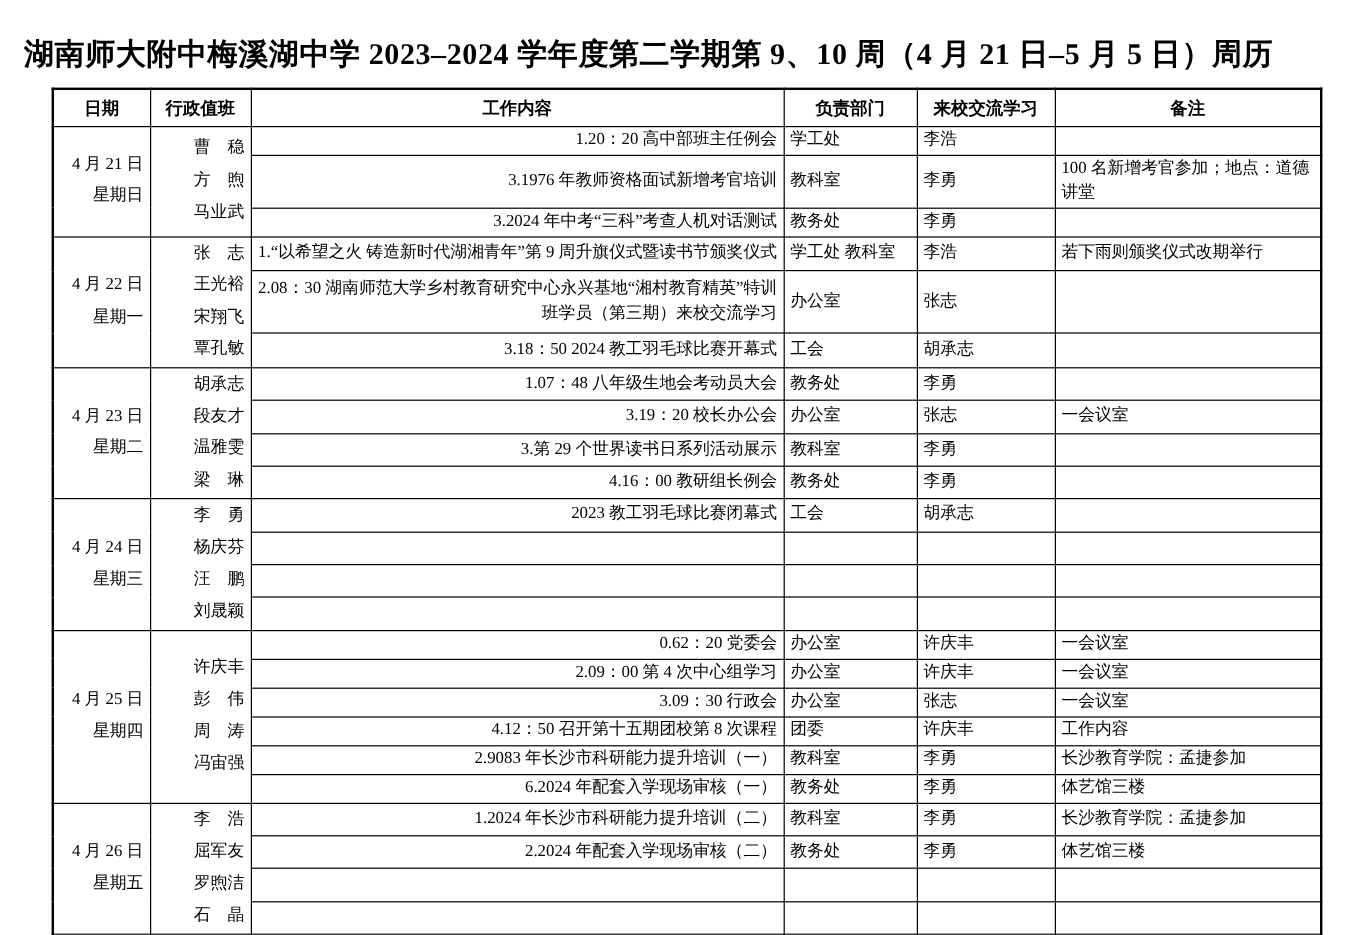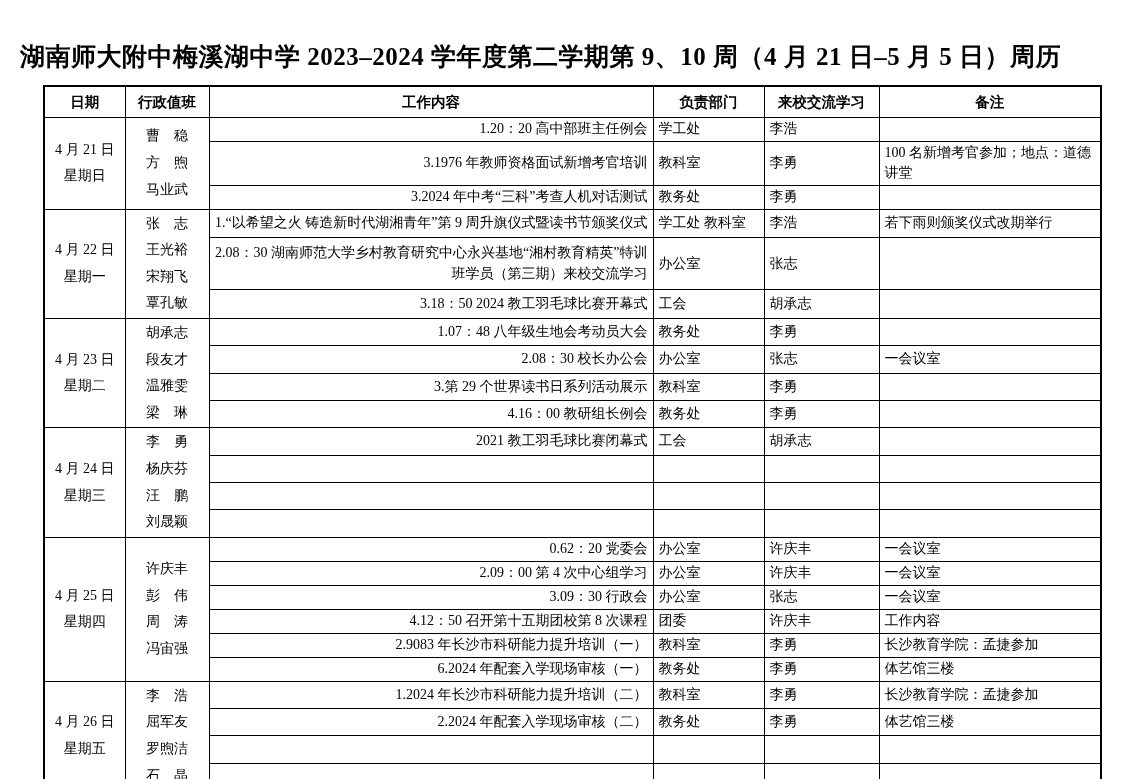--- a/index.html
+++ b/index.html
@@ -11,21 +11,21 @@
     width: 1123px;
     height: 779px;
     overflow: hidden;
     font-family: "Liberation Serif", "DejaVu Serif", serif;
     color: #000;
   }
   .page {
     width: 906px;
     height: 779px;
     box-sizing: border-box;
-    padding-top: 40px;
+    padding-top: 28px;
   }
   .doc-title {
     text-align: center;
     font-weight: bold;
     font-size: 25px;
     letter-spacing: 0.5px;
     margin: 0 20px 12px 20px;
     white-space: nowrap;
   }
   table.schedule {
@@ -51,21 +51,21 @@
     font-size: 14.5px;
   }
   col.c-date   { width: 81px;  }
   col.c-duty   { width: 84px;  }
   col.c-work   { width: 444px; }
   col.c-dept   { width: 111px; }
   col.c-leader { width: 115px; }
   col.c-remark { width: 222px; }
 
   td.date-cell, td.duty-cell {
-    text-align: center;
+    text-align: right;
     vertical-align: middle;
     line-height: 1.9;
     padding: 2px 2px;
   }
   td.content-cell {
     text-align: right;
     vertical-align: middle;
     height: 21px;
     line-height: 1.45;
   }
@@ -167,21 +167,21 @@
             <div>段友才</div>
             <div>温雅雯</div>
             <div>梁　琳</div>
           </td>
           <td class="content-cell">1.07：48 八年级生地会考动员大会</td>
           <td class="dept-cell">教务处</td>
           <td class="leader-cell">李勇</td>
           <td class="remark-cell"></td>
         </tr>
         <tr>
-          <td class="content-cell">2.08：30 校长办公会</td>
+          <td class="content-cell">3.19：20 校长办公会</td>
           <td class="dept-cell">办公室</td>
           <td class="leader-cell">张志</td>
           <td class="remark-cell">一会议室</td>
         </tr>
         <tr>
           <td class="content-cell">3.第 29 个世界读书日系列活动展示</td>
           <td class="dept-cell">教科室</td>
           <td class="leader-cell">李勇</td>
           <td class="remark-cell"></td>
         </tr>
@@ -195,21 +195,21 @@
           <td class="date-cell" rowspan="4">
             <div>4 月 24 日</div>
             <div>星期三</div>
           </td>
           <td class="duty-cell" rowspan="4">
             <div>李　勇</div>
             <div>杨庆芬</div>
             <div>汪　鹏</div>
             <div>刘晟颖</div>
           </td>
-          <td class="content-cell">2021 教工羽毛球比赛闭幕式</td>
+          <td class="content-cell">2023 教工羽毛球比赛闭幕式</td>
           <td class="dept-cell">工会</td>
           <td class="leader-cell">胡承志</td>
           <td class="remark-cell"></td>
         </tr>
         <tr>
           <td class="content-cell"></td>
           <td class="dept-cell"></td>
           <td class="leader-cell"></td>
           <td class="remark-cell"></td>
         </tr>

